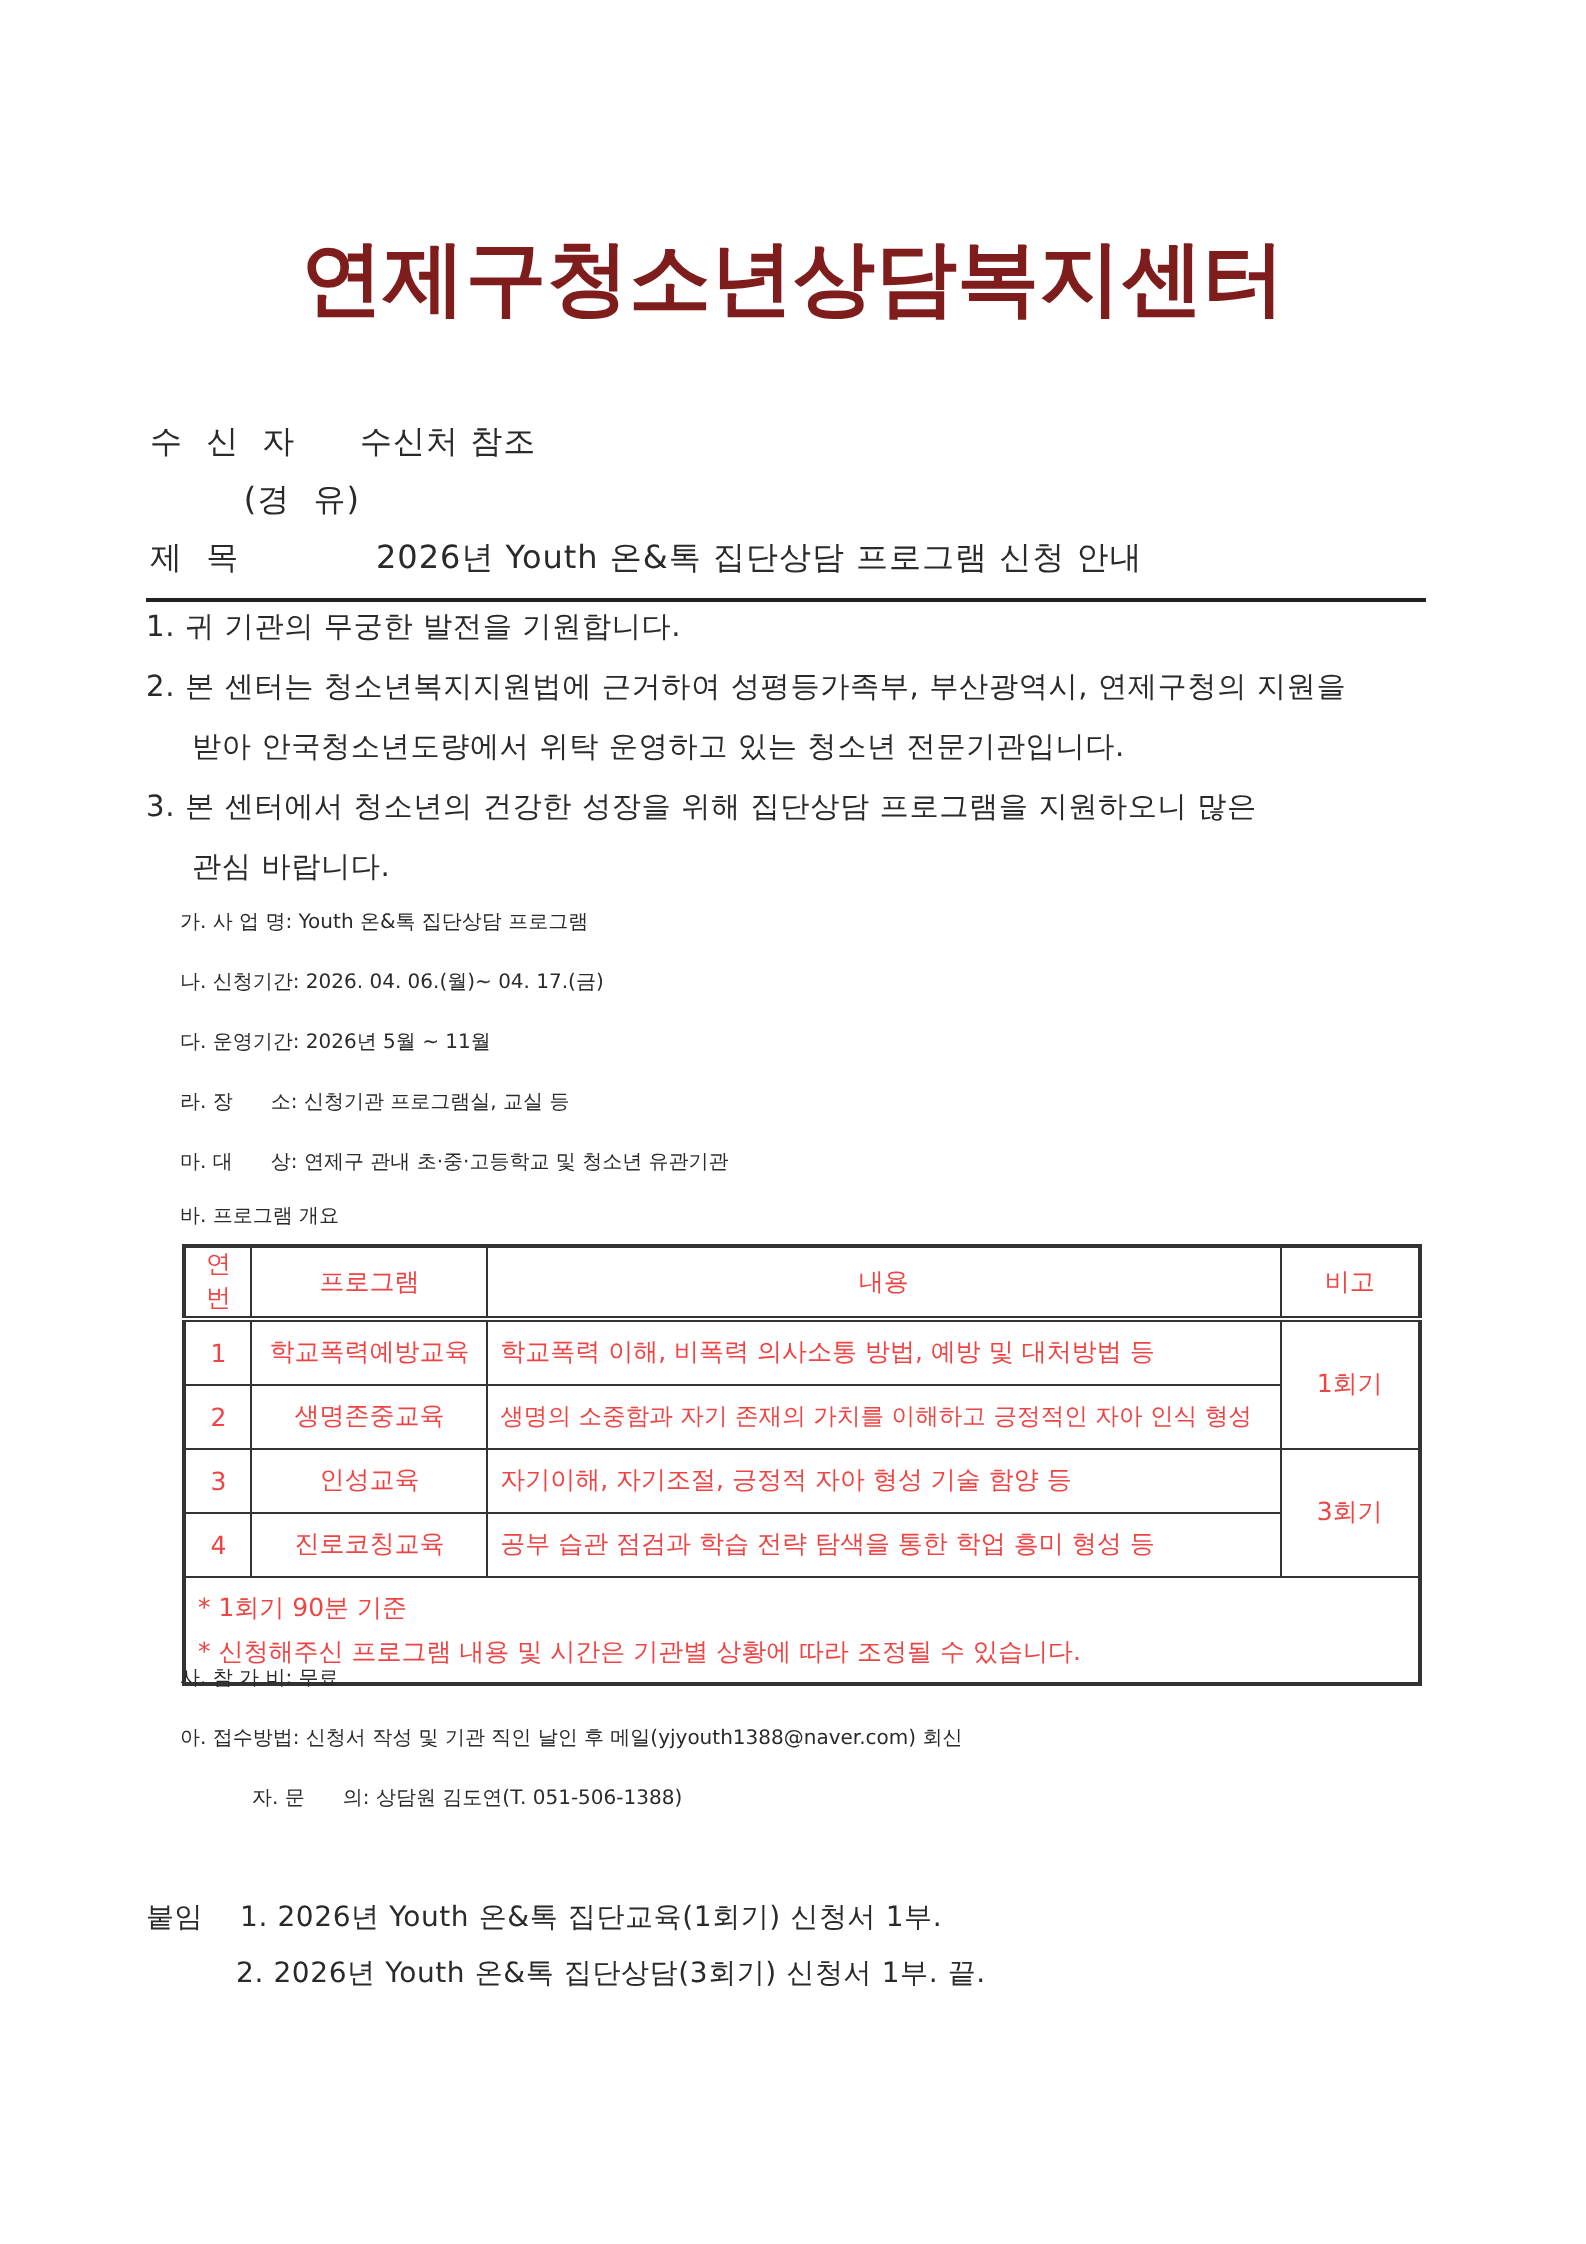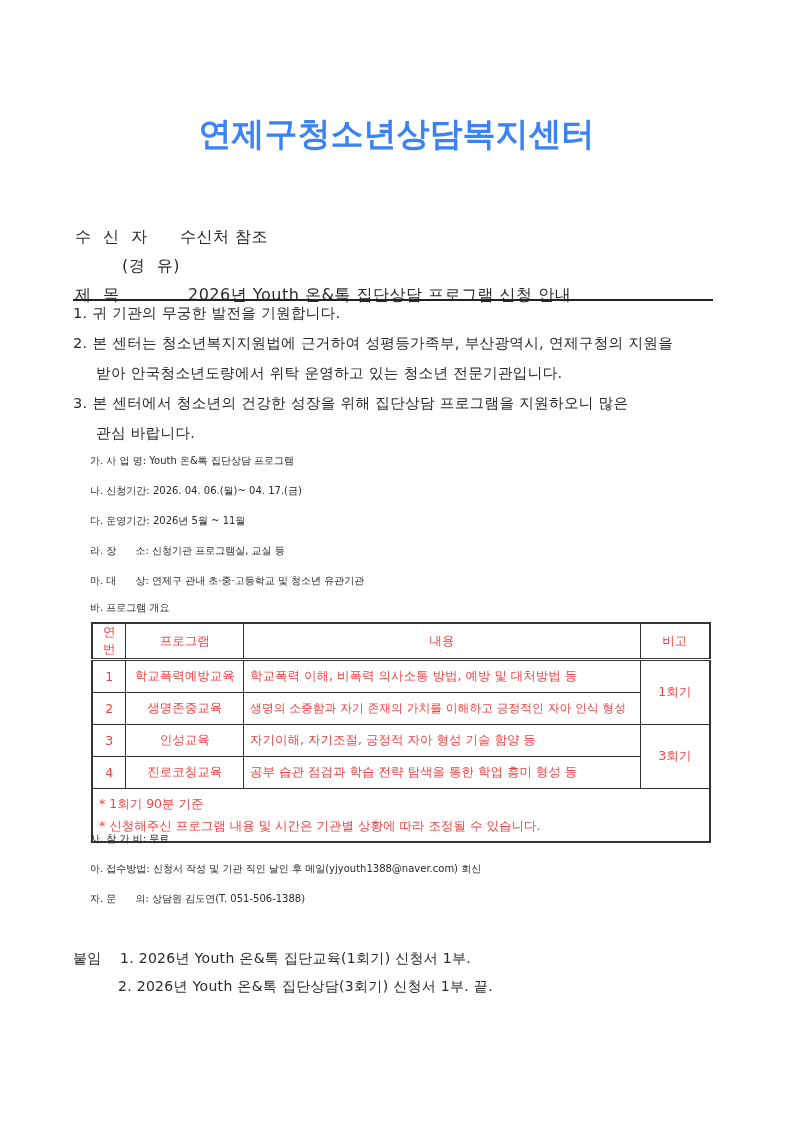--- a/index.html
+++ b/index.html
@@ -2,23 +2,23 @@
 <html><head>
 <meta charset="utf-8">
 <style>
   html, body { margin: 0; padding: 0; background: #ffffff; }
   body {
     width: 793px; height: 1122px; position: relative; overflow: hidden;
     font-family: "DejaVu Sans", sans-serif; color: #2a2a2a;
   }
   .title {
     position: absolute; top: 112px; left: 0; width: 793px; text-align: center;
-    font-size: 33px; font-weight: bold; letter-spacing: 0px; color: #3b82f6;
+    font-size: 41px; font-weight: bold; letter-spacing: 0px; color: #7f1d1d;
   }
-  .hdr { position: absolute; left: 75px; font-size: 16px; letter-spacing: 0.5px; margin-top: 16px; }
+  .hdr { position: absolute; left: 75px; font-size: 16px; letter-spacing: 0.5px; }
   .hdr .lbl { display: inline-block; width: 105px; word-spacing: 6px; }
   .rule {
     position: absolute; left: 73px; top: 299px; width: 640px; height: 2px; background: #222;
   }
   .p { position: absolute; font-size: 14.6px; letter-spacing: 0.3px; white-space: nowrap; color: #2a2a2a; }
   .sub { position: absolute; left: 90px; font-size: 10px; white-space: nowrap; }
   table.prog {
     position: absolute; left: 91px; top: 622px; width: 620px;
     border-collapse: collapse; font-size: 12.5px; color: #ef4444;
   }
@@ -116,19 +116,19 @@
   </tr>
 </tbody>
   </table>
 
 <div class="sub" style="top:832px;">
   <span>사. 참 가 비:</span> <span>무료</span>
 </div>
 <div class="sub" style="top:862px;">
   <span>아. 접수방법:</span> <span>신청서 작성 및 기관 직인 날인 후 메일(yjyouth1388@naver.com) 회신</span>
 </div>
-<div class="sub" style="top:892px;">
+<div class="sub" style="top:892px;margin-left:36px;">
   <span style="white-space:pre;">자. 문      의:</span> <span>상담원 김도연(T. 051-506-1388)</span>
 </div>
 
 <div class="att" style="left:73px; top:950px;">붙임</div>
 <div class="att" style="left:120px; top:950px;">1. 2026년 Youth 온&amp;톡 집단교육(1회기) 신청서 1부.</div>
 <div class="att" style="left:118px; top:978px;">2. 2026년 Youth 온&amp;톡 집단상담(3회기) 신청서 1부.  끝.</div>
 
 </body></html>

